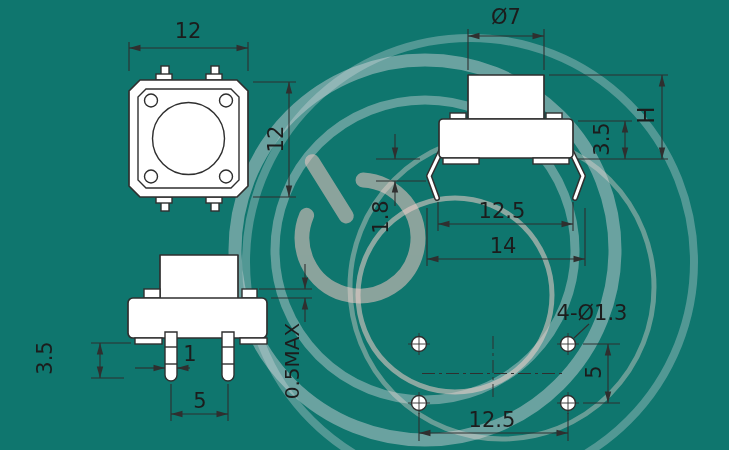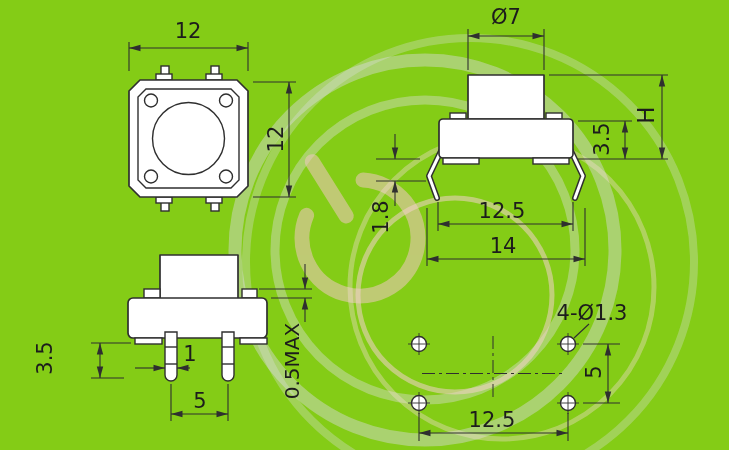--- a/index.html
+++ b/index.html
@@ -1,16 +1,16 @@
 <!DOCTYPE html>
 <html><head>
 <meta charset="utf-8">
 <style>
   html,body{margin:0;padding:0;background:#fff;}
-  .stage{position:relative;width:729px;height:450px;background:#84cc16;overflow:hidden;
+  .stage{position:relative;width:729px;height:450px;background:#0f766e;overflow:hidden;
          font-family:"DejaVu Sans",sans-serif;}
   svg{display:block;}
   .dim{font-family:"DejaVu Sans",sans-serif;font-size:21px;fill:#1c1c1c;}
   .dim-big{font-size:23px;}
   .dim-small{font-size:20px;}
   .outline{fill:#ffffff;stroke:#2f2f2f;stroke-width:1.7;stroke-linejoin:round;}
   .detail{fill:none;stroke:#2f2f2f;stroke-width:1.4;}
   .detail-f{fill:#ffffff;stroke:#2f2f2f;stroke-width:1.4;}
   .dimline{fill:none;stroke:#2f2f2f;stroke-width:1.1;}
   .thin{fill:none;stroke:#2f2f2f;stroke-width:0.9;}

